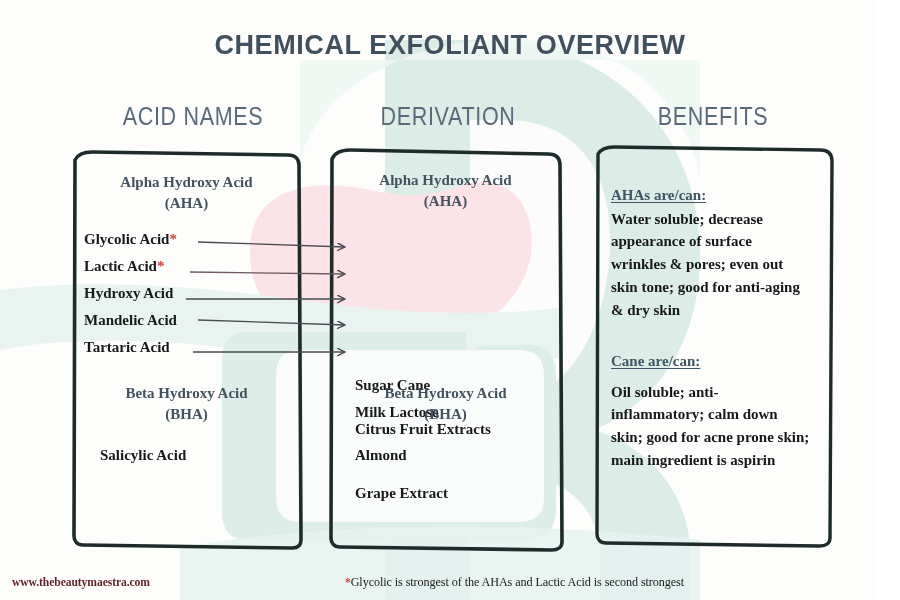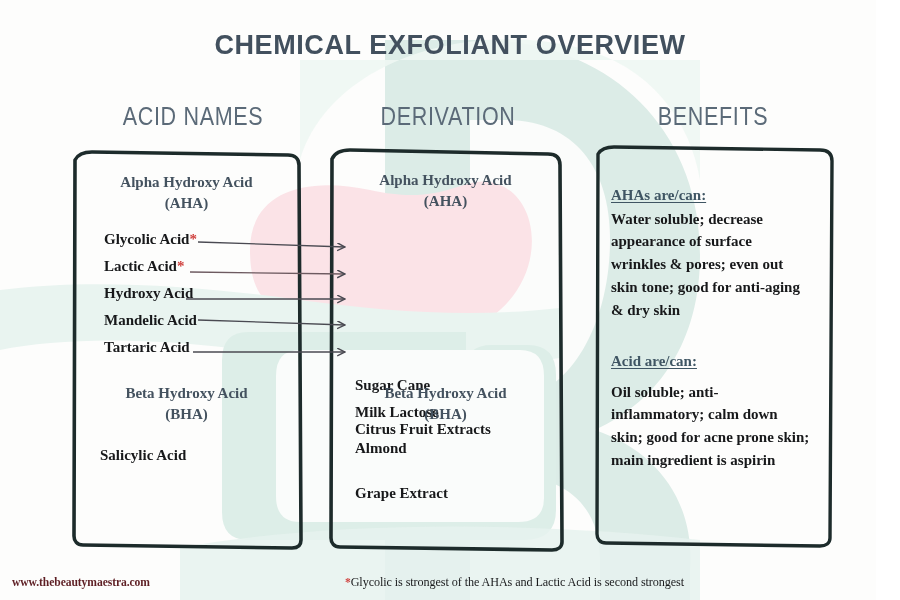--- a/index.html
+++ b/index.html
@@ -233,21 +233,21 @@
     <line x1="186" y1="299" x2="345" y2="299" stroke="#4a4a52" stroke-width="1.3" marker-end="url(#arr)"></line>
     <line x1="198" y1="320" x2="345" y2="325" stroke="#4a4a52" stroke-width="1.3" marker-end="url(#arr)"></line>
     <line x1="193" y1="352" x2="345" y2="352" stroke="#4a4a52" stroke-width="1.3" marker-end="url(#arr)"></line>
   </svg>
 
   <div class="box-content" style="left:84px; top:172px; width:205px;">
     <div class="sub-head">Alpha Hydroxy Acid</div>
     <div class="sub-head">(AHA)</div>
   </div>
 
-  <div class="box-content row-list" style="left:84px; top:232px; width:210px; height:135px;margin-left:20px;">
+  <div class="box-content row-list" style="left:84px; top:232px; width:210px; height:135px;">
     <div class="item" style="top:0px;"><span>Glycolic Acid</span><span class="star">*</span></div>
     <div class="item" style="top:27px;"><span>Lactic Acid</span><span class="star">*</span></div>
     <div class="item" style="top:54px;"><span>Hydroxy Acid</span></div>
     <div class="item" style="top:81px;"><span>Mandelic Acid</span></div>
     <div class="item" style="top:108px;"><span>Tartaric Acid</span></div>
   </div>
 
   <div class="box-content" style="left:84px; top:383px; width:205px;">
     <div class="sub-head">Beta Hydroxy Acid</div>
     <div class="sub-head">(BHA)</div>
@@ -259,36 +259,36 @@
 
   <div class="box-content" style="left:343px; top:170px; width:205px;">
     <div class="sub-head">Alpha Hydroxy Acid</div>
     <div class="sub-head">(AHA)</div>
   </div>
 
   <div class="box-content row-list" style="left:355px; top:243px; width:200px; height:130px;">
     <div class="item" style="top:0px;">Sugar Cane</div>
     <div class="item" style="top:27px;">Milk Lactose</div>
     <div class="item" style="top:44px;">Citrus Fruit Extracts</div>
-    <div class="item" style="top:63px;">Almond</div>
+    <div class="item" style="top:70px;">Almond</div>
     <div class="item" style="top:108px;text-align:right;">Grape Extract</div>
   </div>
 
   <div class="box-content" style="left:343px; top:383px; width:205px;">
     <div class="sub-head">Beta Hydroxy Acid</div>
     <div class="sub-head">(BHA)</div>
   </div>
 
 
   <div class="box-content" style="left:611px; top:186px; width:198px;">
     <div class="ben-head">AHAs are/can:</div>
     <div class="ben-body" style="margin-top:2px;">Water soluble; decrease appearance of surface wrinkles &amp; pores; even out skin tone; good for anti-aging &amp; dry skin</div>
   </div>
 
   <div class="box-content" style="left:611px; top:352px; width:200px;">
-    <div class="ben-head">Acid are/can:</div>
+    <div class="ben-head">Cane are/can:</div>
     <div class="ben-body" style="margin-top:9px;">Oil soluble; anti-inflammatory; calm down skin; good for acne prone skin; main ingredient is aspirin</div>
   </div>
 
   <div class="footer-url">www.thebeautymaestra.com</div>
   <div class="footer-note"><span class="star">*</span><span>Glycolic is strongest of the AHAs and Lactic Acid is second strongest</span></div>
 
 </div>
 
 </body></html>

